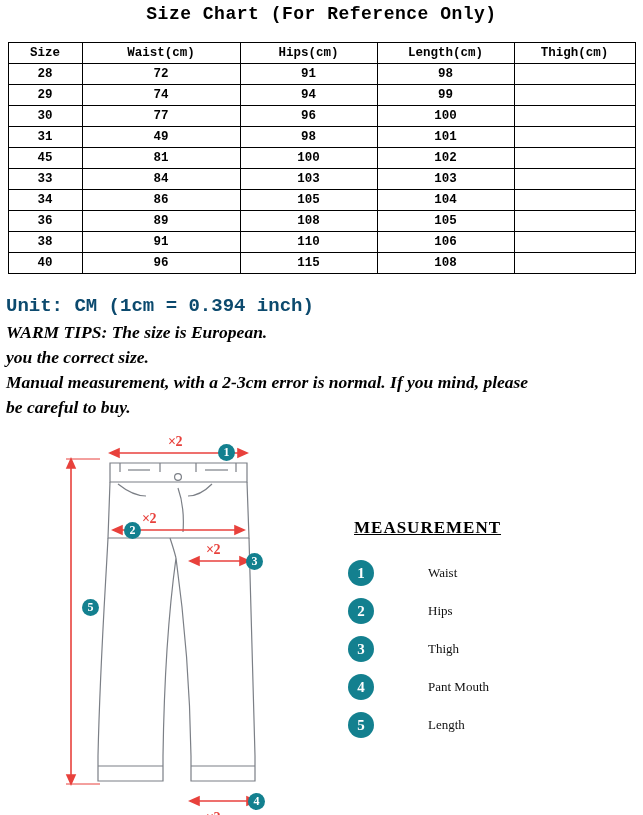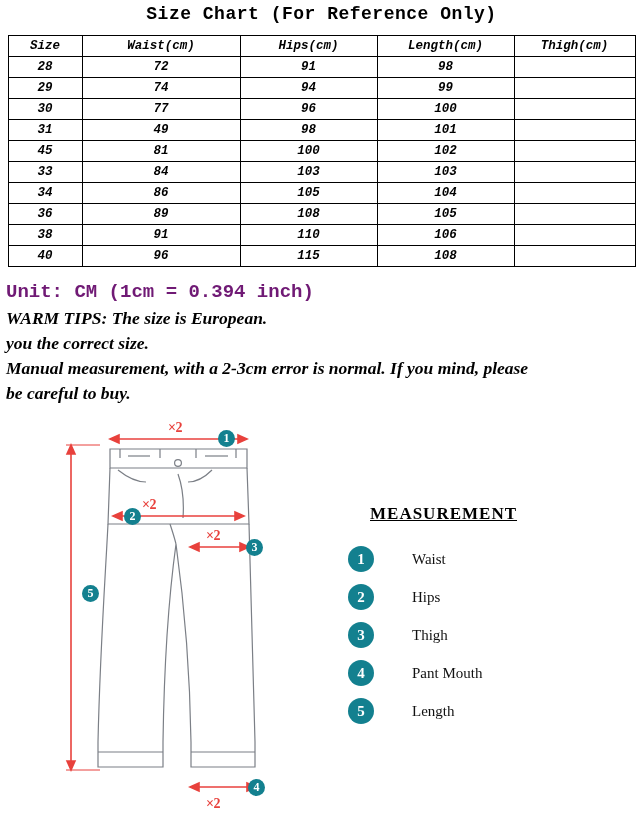--- a/index.html
+++ b/index.html
@@ -24,23 +24,22 @@
     font-weight: bold;
     letter-spacing: 0.5px;
     padding-top: 4px;
     padding-bottom: 3px;
   }
 
   
   table.size-table {
     border-collapse: collapse;
     width: 627px;
-    margin: 8px auto;
+    margin: 15px auto;
     table-layout: fixed;
-    font-style: italic;
   }
   table.size-table th,
   table.size-table td {
     border: 1px solid #000000;
     text-align: center;
     font-family: "Liberation Mono", monospace;
     font-weight: bold;
     height: 20px;
     line-height: 20px;
     padding: 0;
@@ -58,21 +57,21 @@
   col.c-hips   { width: 137px; }
   col.c-length { width: 137px; }
   col.c-thigh  { width: 121px; }
 
   
   .notes {
     margin: 0;
     padding: 4px 6px 0 6px;
   }
   .unit-line {
-    color: #701a75;
+    color: #0c4a6e;
     font-family: "Liberation Mono", monospace;
     font-weight: bold;
     font-size: 19px;
     line-height: 26px;
     letter-spacing: 0px;
     margin-bottom: 1px;
   }
   .tip-line {
     font-family: "Liberation Serif", serif;
     font-weight: bold;
@@ -121,21 +120,21 @@
     left: 348px;
     top: 92px;
     width: 270px;
   }
   .legend-title {
     font-family: "Liberation Serif", serif;
     font-weight: bold;
     font-size: 17px;
     letter-spacing: 1px;
     text-decoration: underline;
-    margin-left: 22px;
+    margin-left: 6px;
     margin-bottom: 16px;
     display: inline-block;
   }
   .legend-row {
     display: flex;
     align-items: center;
     height: 38px;
   }
   .legend-circle {
     width: 26px;
@@ -145,23 +144,23 @@
     color: #fff;
     font-family: "Liberation Serif", serif;
     font-weight: bold;
     font-size: 15px;
     display: flex;
     align-items: center;
     justify-content: center;
     flex: 0 0 auto;
   }
   .legend-label {
-    margin-left: 38px;
-    font-family: "Liberation Serif", serif;
-    font-size: 15px;
+    margin-left: 54px;
+    font-family: "Liberation Serif", serif;
+    font-size: 13px;
     color: #111;
   }
 
   
   svg.overlay {
     position: absolute;
     left: 0;
     top: 0;
     width: 643px;
     height: 390px;

